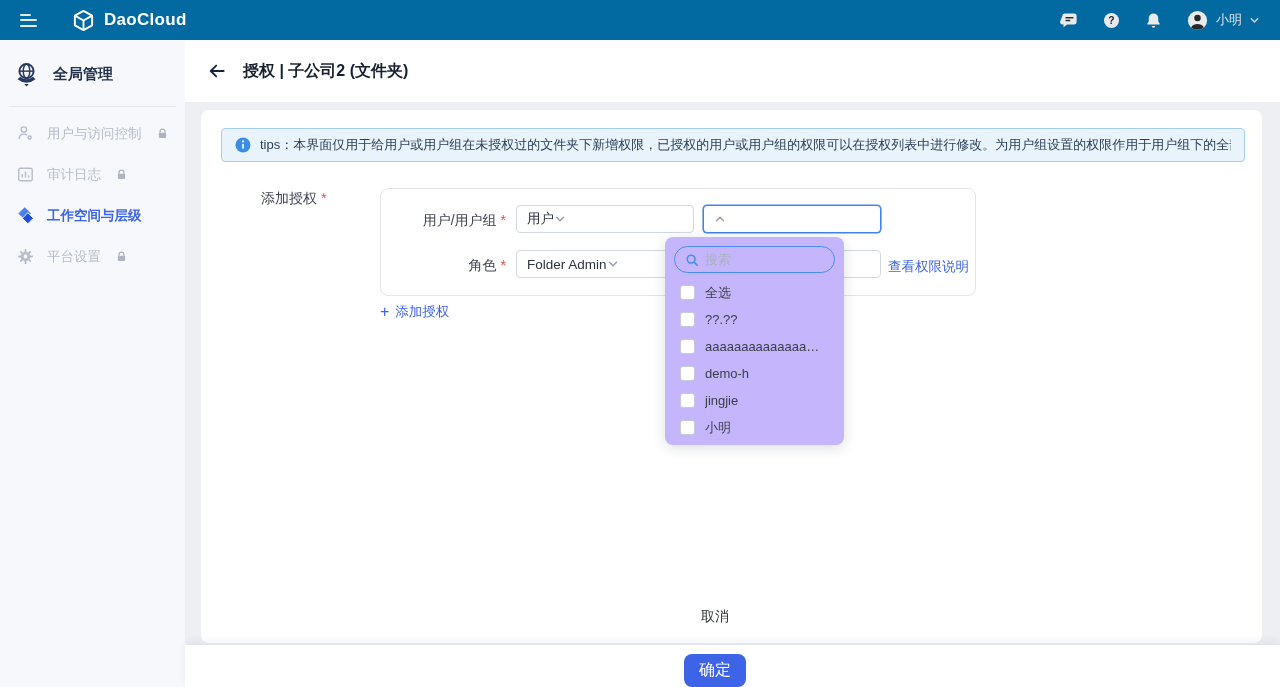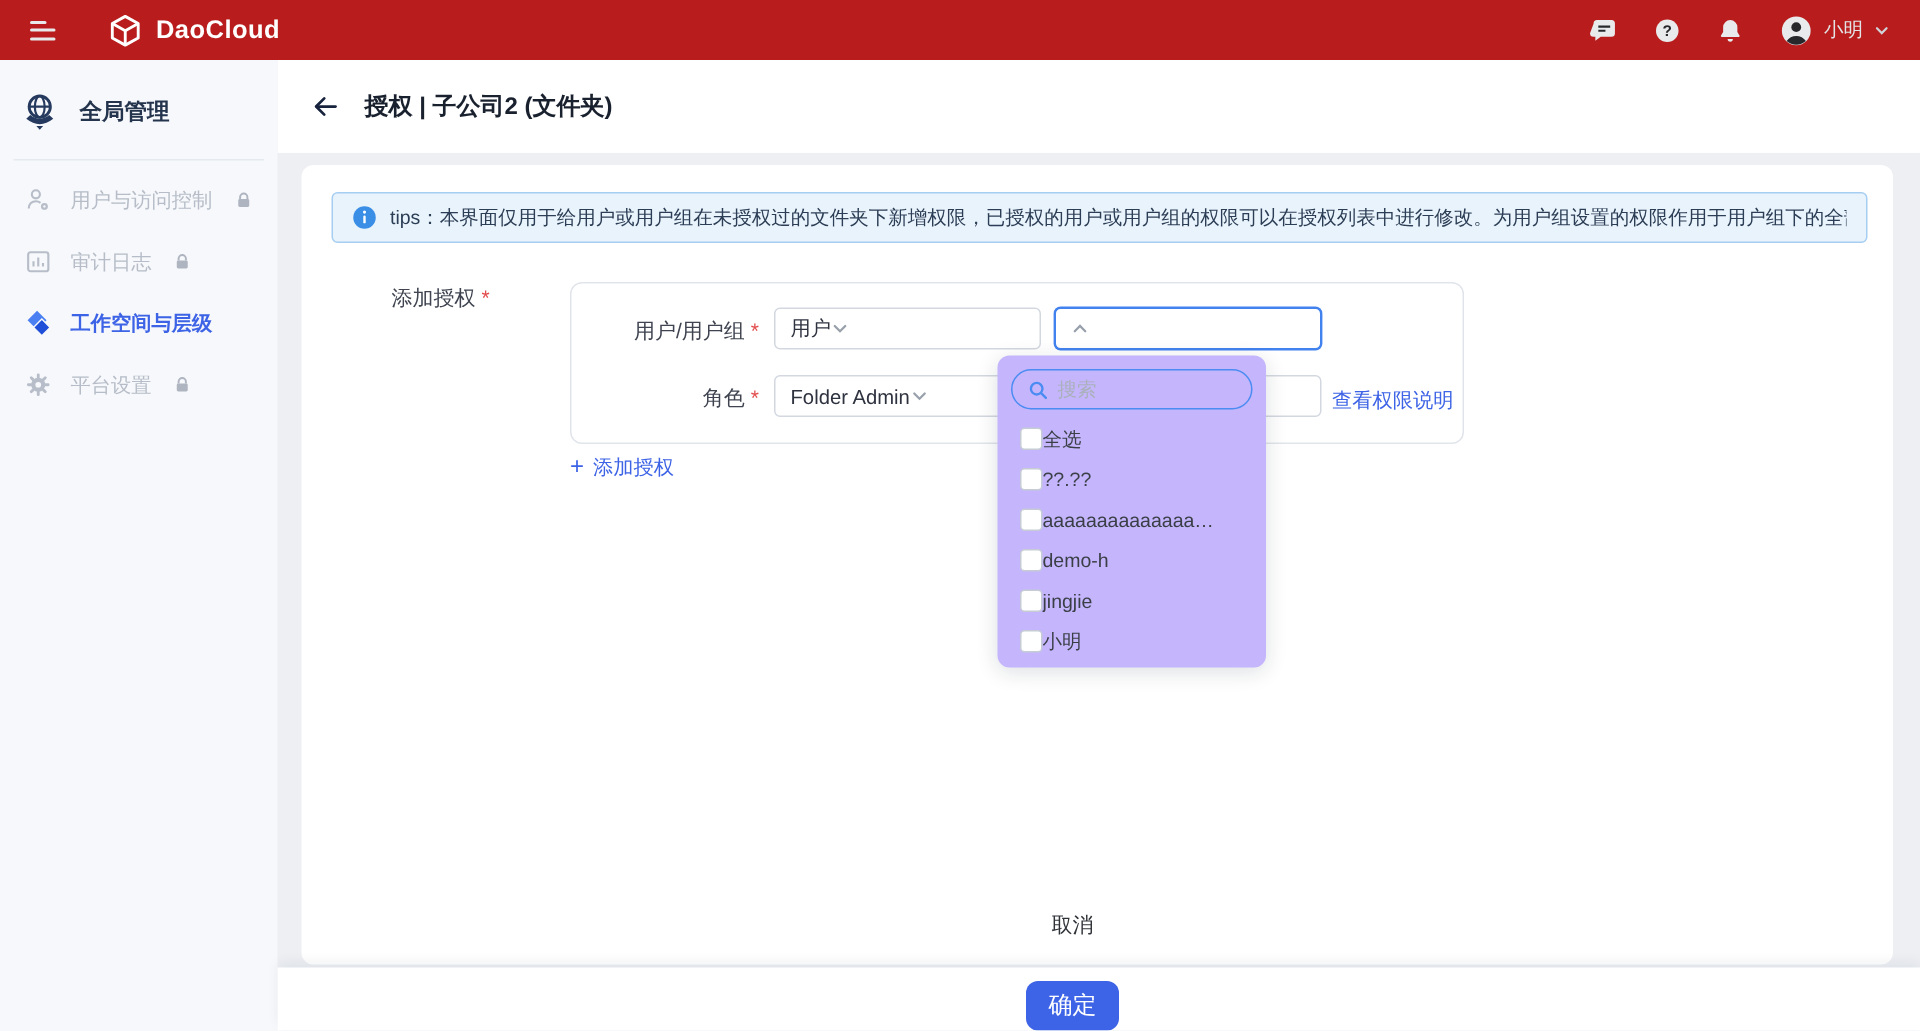--- a/index.html
+++ b/index.html
@@ -1,20 +1,20 @@
 <!DOCTYPE html>
 <html><head>
 <meta charset="utf-8">
 <style>
   * { margin:0; padding:0; box-sizing:border-box; }
   html,body { width:1280px; height:687px; overflow:hidden; }
   body { font-family:"Liberation Sans","DejaVu Sans",sans-serif; background:#edeff3; position:relative; }
 
   
-  .topbar { position:absolute; left:0; top:0; width:1280px; height:40px; background:#b91c1c;
+  .topbar { position:absolute; left:0; top:0; width:1280px; height:40px; background:#0369a1;
             display:flex; align-items:center; padding:0 20px; z-index:30; }
   .hamburger { width:18px; display:flex; flex-direction:column; gap:3.5px; cursor:pointer; }
   .hamburger span { height:2px; background:#e8e9eb; border-radius:1px; display:block; }
   .hamburger span:nth-child(1){ width:11px; }
   .hamburger span:nth-child(2){ width:17px; }
   .hamburger span:nth-child(3){ width:17px; }
   .logo { display:flex; align-items:center; gap:9px; margin-left:34px; }
   .logo-text { color:#ffffff; font-size:17px; font-weight:700; letter-spacing:.3px; }
   .topbar-right { margin-left:auto; display:flex; align-items:center; gap:23px; }
   .tb-icon { display:flex; align-items:center; cursor:pointer; }
@@ -68,21 +68,21 @@
   .add-auth-link .plus { font-size:16px; line-height:14px; color:#3d63e6; }
 
   
   .dropdown-panel { position:absolute; left:665px; top:237px; width:179px; height:208px; background:#c4b5fd;
                     border-radius:8px; box-shadow:0 3px 14px rgba(15,25,45,.14); z-index:25; }
   .search-wrap { margin:9px 9px 6px 9px; height:27px; border:1px solid #4a8cf2; border-radius:14px;
                  display:flex; align-items:center; gap:6px; padding:0 10px; }
   .search-wrap input { border:none; outline:none; width:100%; font-size:13px; color:#3a3f46;
                        font-family:inherit; background:transparent; }
   .search-wrap input::placeholder { color:#aab1bb; }
-  .dd-option { display:flex; align-items:center; height:27px; padding-left:15px; cursor:pointer; }
+  .dd-option { display:flex; align-items:center; gap:10px; height:27px; padding-left:15px; cursor:pointer; }
   .checkbox { width:15px; height:15px; border:1px solid #c6ccd6; border-radius:3px; background:#fff; flex:none; }
   .dd-option .opt-label { font-size:13px; color:#3a3f46; max-width:118px; white-space:nowrap;
                           overflow:hidden; text-overflow:ellipsis; }
 
   
   .footer-bar { position:absolute; left:185px; top:645px; width:1095px; height:42px; background:#ffffff;
                 box-shadow:0 -4px 8px rgba(25,35,61,.06); display:flex; align-items:center;
                 justify-content:flex-end; gap:28px; padding-right:35px; z-index:15;flex-direction:column; }
   .btn-text { background:none; border:none; font-size:14px; color:#2f3338; cursor:pointer; font-family:inherit; }
   .btn-primary { background:#3d63e6; color:#ffffff; border:none; border-radius:8px; padding:6px 15px;

